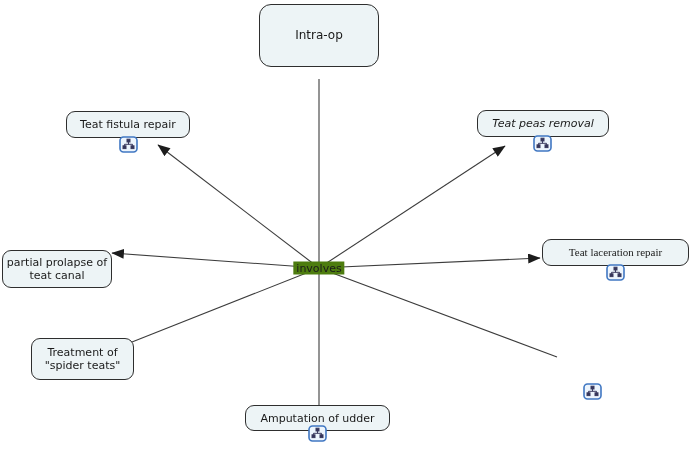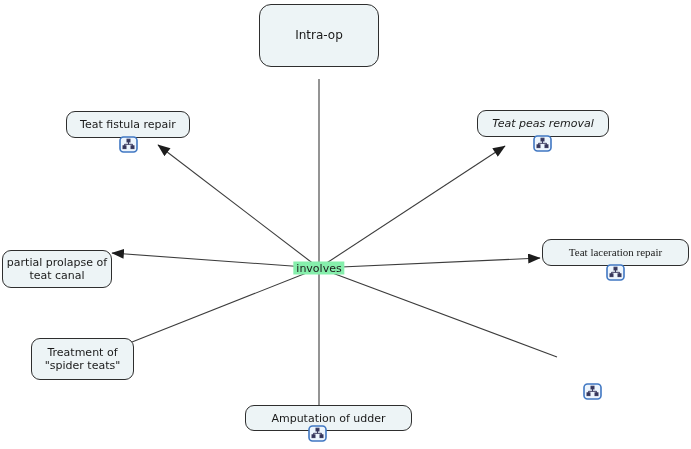--- a/index.html
+++ b/index.html
@@ -10,21 +10,21 @@
   #edges{position:absolute;left:0;top:0;width:691px;height:449px;}
   .node{
     position:absolute;display:flex;align-items:center;justify-content:center;
     background:#edf4f6;border:1.4px solid #2e2e2e;border-radius:9px;
     font-size:11px;line-height:13px;text-align:center;box-sizing:border-box;
     padding:1px 3px;
   }
   .node.single{white-space:nowrap;}
   .node.root{border-radius:12px;font-size:12px;}
   .linking-phrase{
-    position:absolute;background:#86efac;padding:0 3px;font-size:11px;
+    position:absolute;background:#4d7c0f;padding:0 3px;font-size:11px;
     transform:translate(-50%,-50%);
   }
   .res-icon{position:absolute;width:19px;height:17px;display:block;cursor:pointer;}
   .res-icon svg{display:block;}
 </style>
 </head>
 <body>
 
 <div id="canvas">
 
@@ -64,21 +64,21 @@
 
   <div class="node single" style="left:542px;top:239px;width:147px;height:27px;font-family:Liberation Serif, serif;">
     <span>Teat laceration repair</span>
   </div>
 
   <div class="node" style="left:31px;top:338px;width:103px;height:42px;">
     <span>Treatment of "spider teats"</span>
   </div>
 
 
-  <div class="node single" style="left:245px;top:405px;width:167px;height:26px;">
+  <div class="node single" style="left:245px;top:405px;width:145px;height:26px;">
     <span>Amputation of udder</span>
   </div>
 
   <div class="linking-phrase" style="left:319px;top:268px;">
     <span>involves</span>
   </div>
 
   <span class="res-icon" style="left:119px;top:136px;">
     <svg width="19" height="17" viewBox="0 0 19 17">
       <rect x="1" y="1" width="17" height="15" rx="3.5" fill="#edf5fd" stroke="#4077c2" stroke-width="1.6"></rect>

